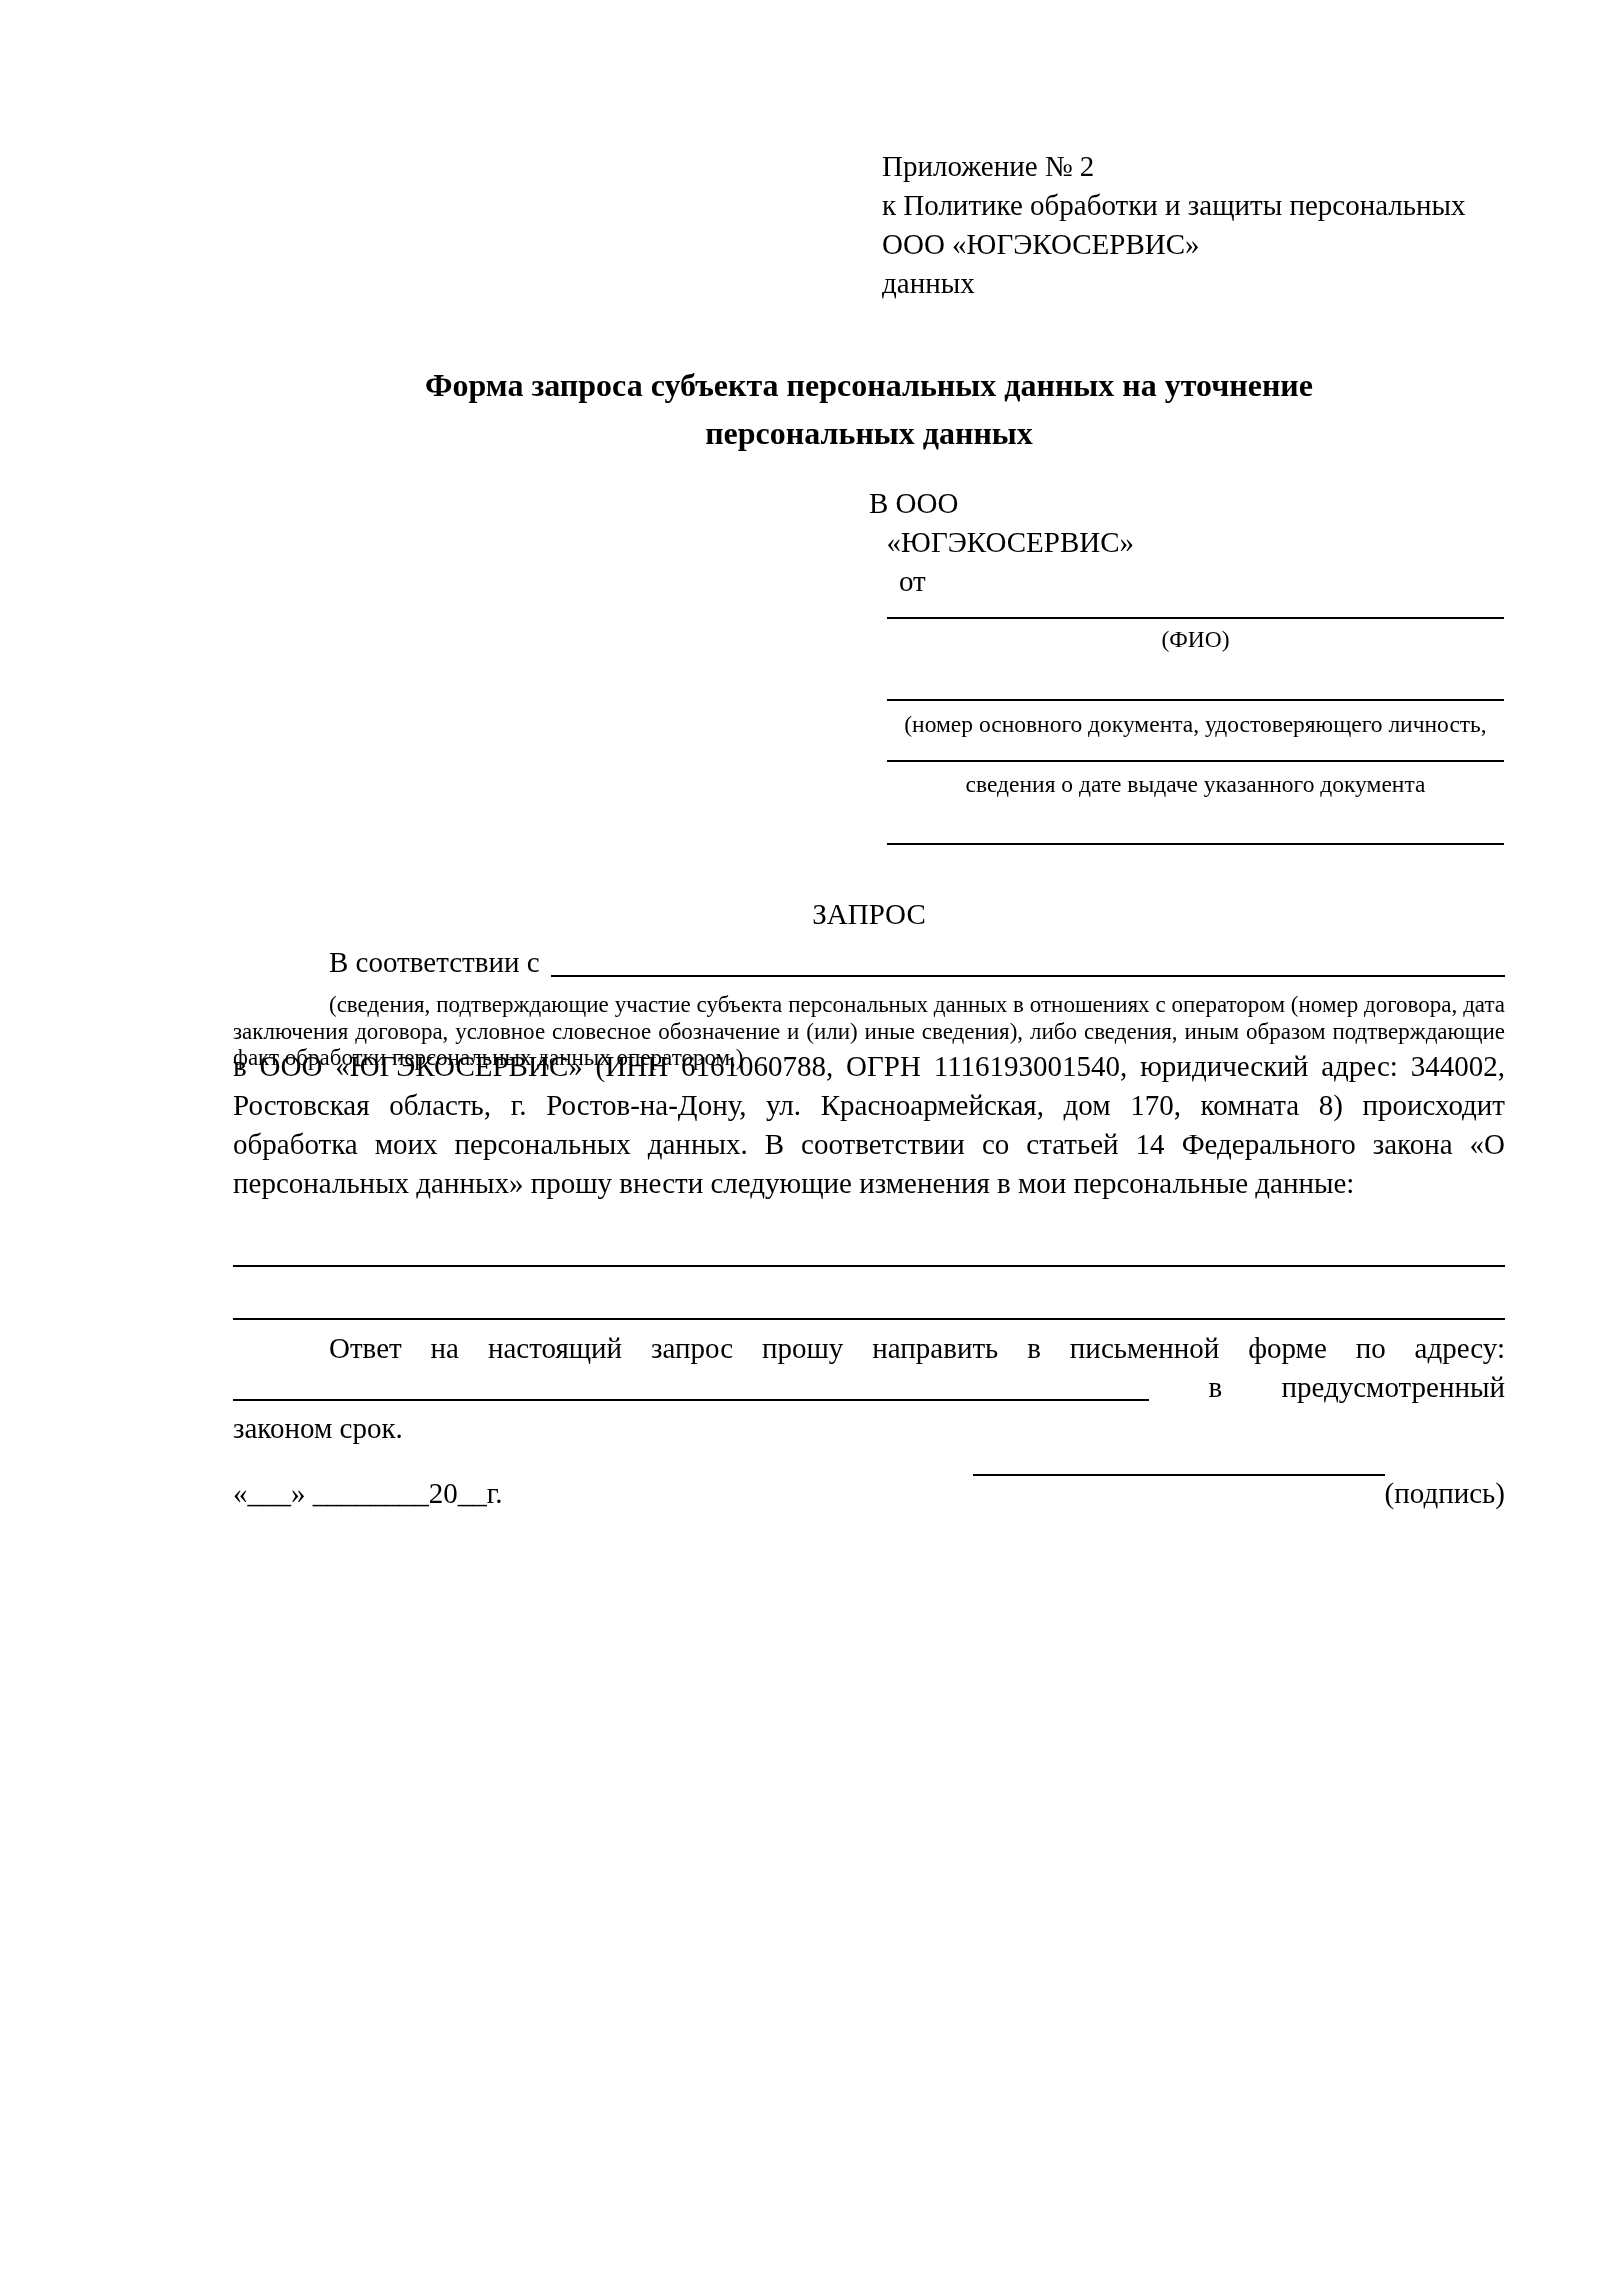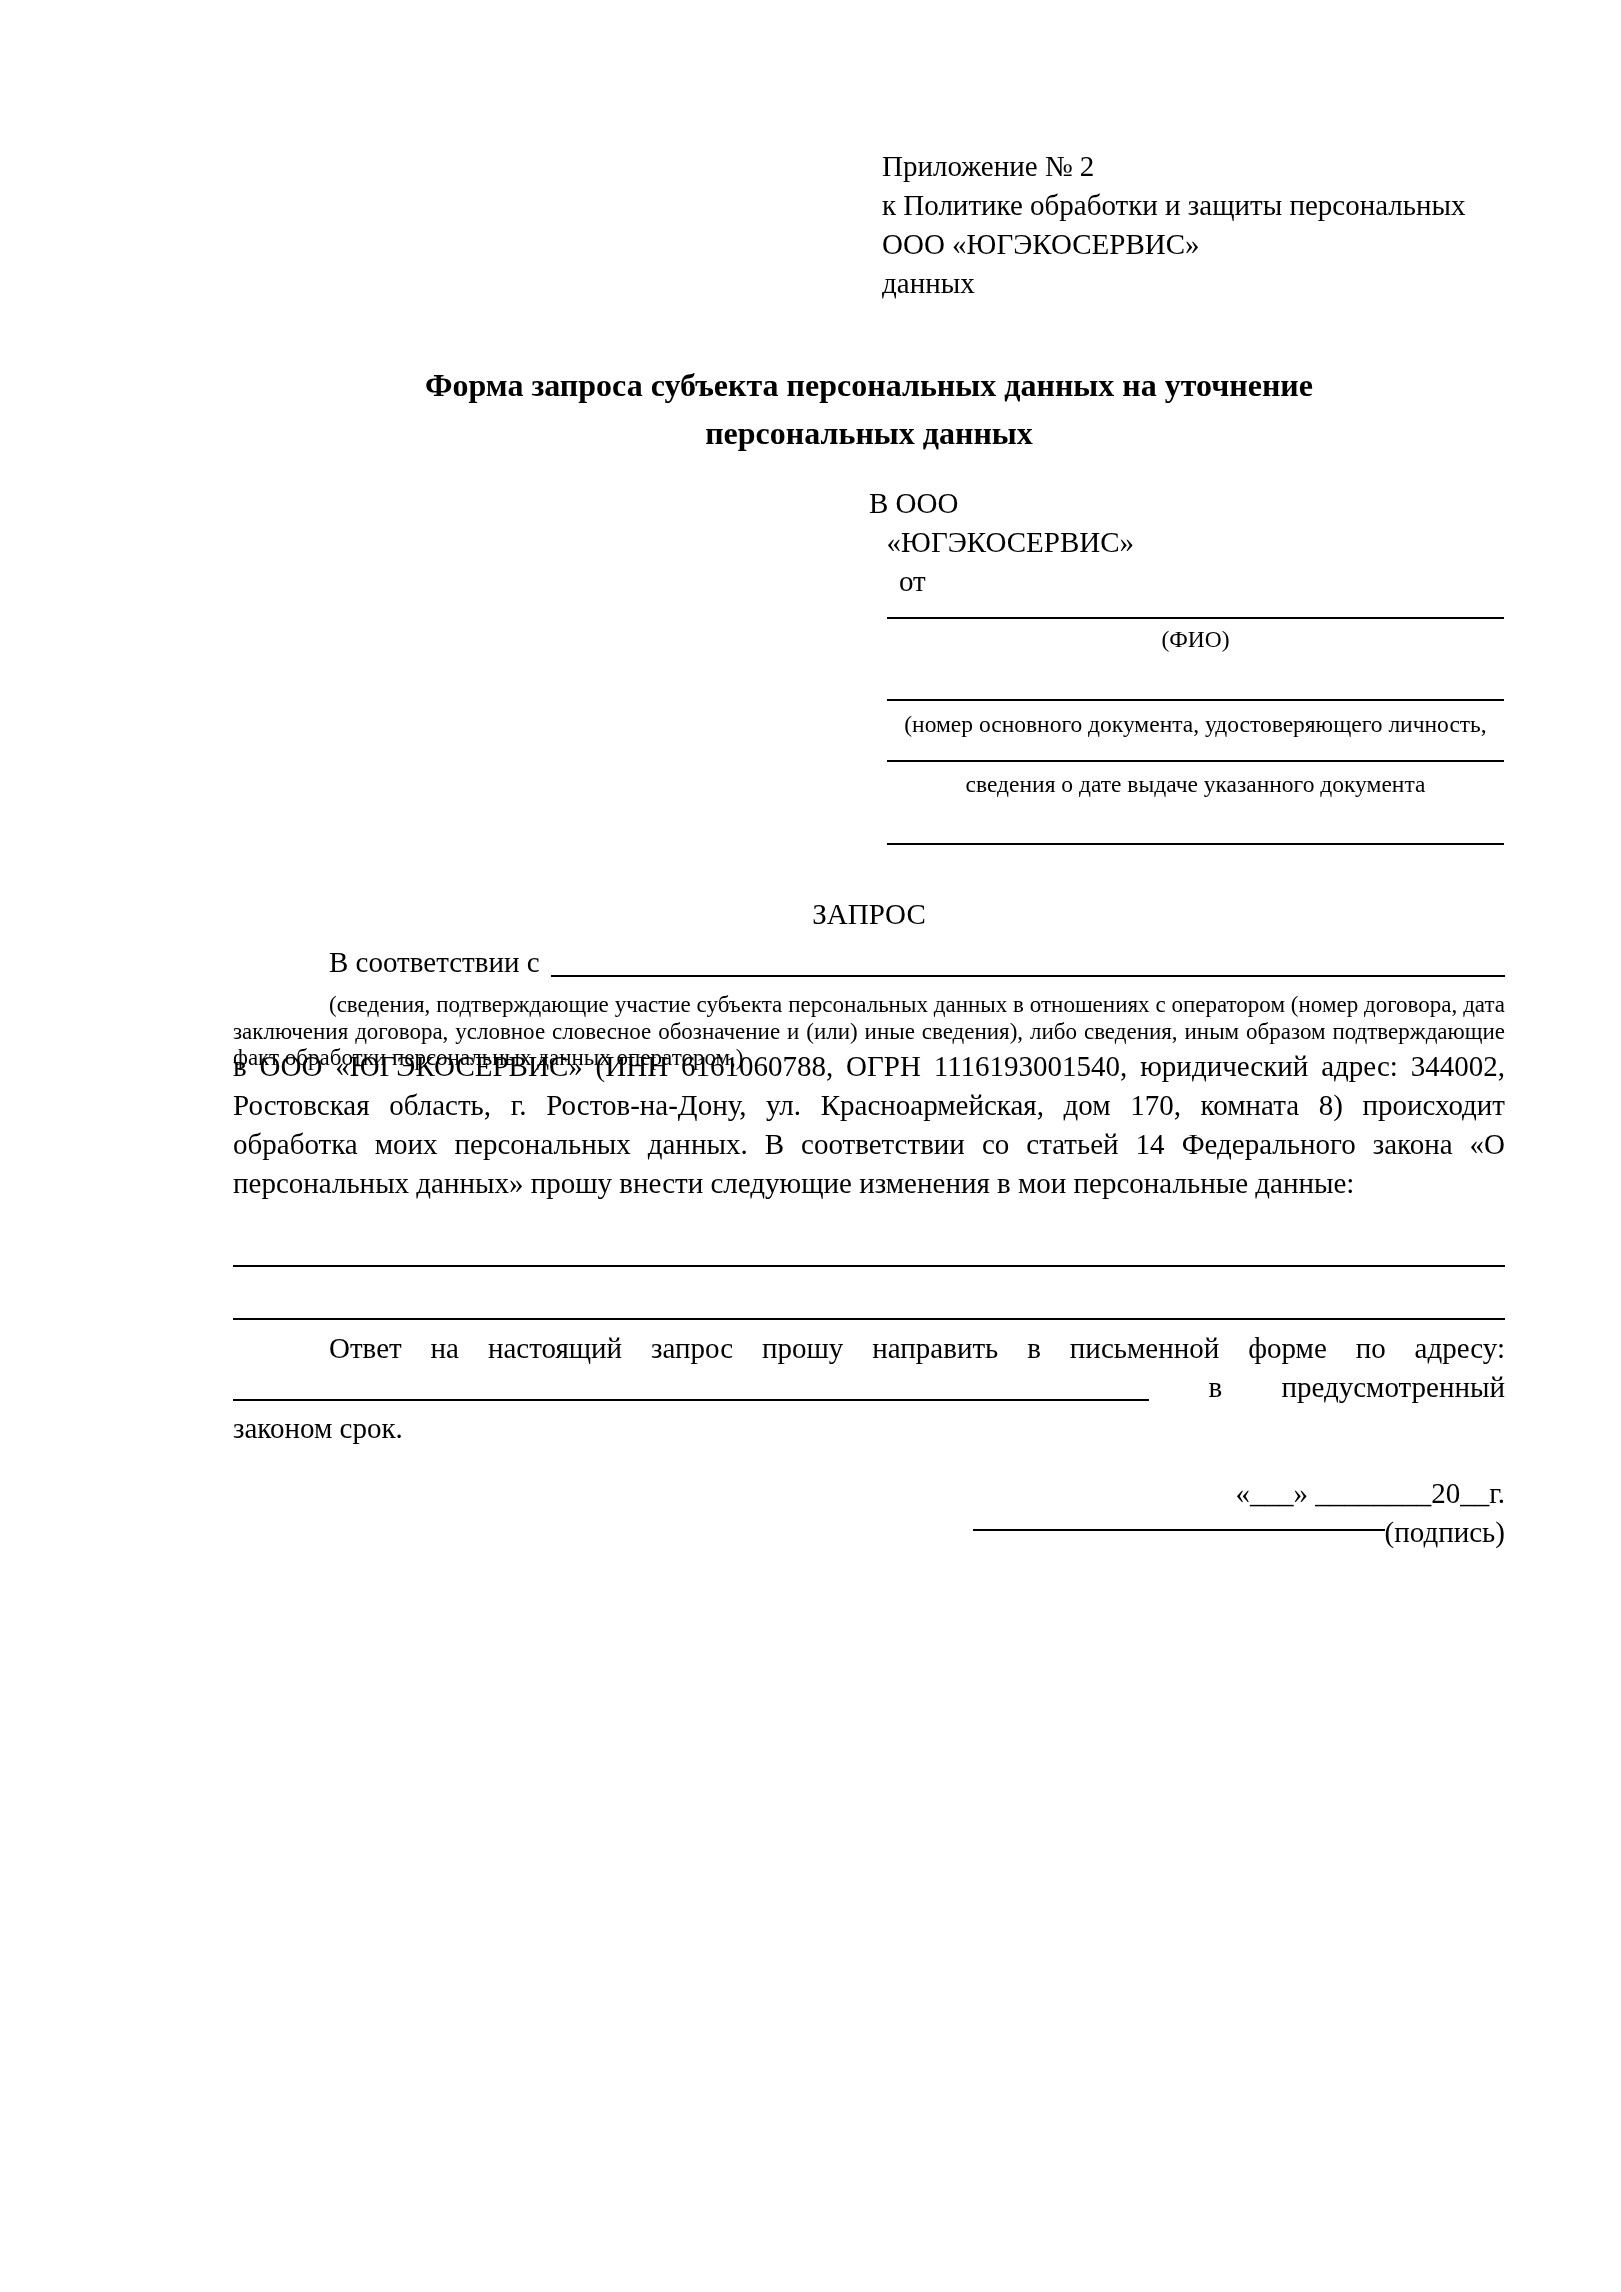--- a/index.html
+++ b/index.html
@@ -46,22 +46,22 @@
 
   .reply-1 { left:233px; top:1329px; width:1272px; font-size:29px; line-height:39px;
              text-align:justify; text-align-last:justify; text-indent:96px; }
   .reply-2 { left:233px; top:1368px; width:1272px; height:39px; display:flex;
              justify-content:space-between; align-items:flex-end;
              font-size:29px; line-height:39px; }
   .reply-underline { width:916px; border-bottom:2px solid #000; margin-bottom:5.9px; }
   .reply-3 { left:233px; top:1409px; width:1272px; font-size:29px; line-height:39px; }
 
   .footer-row { left:233px; top:1474px; width:1272px; display:flex; align-items:flex-end;
-                font-size:29px; line-height:39px;flex-direction:column; }
-  .sig-group { margin-left:auto; display:flex; align-items:center; }
+                font-size:29px; line-height:39px; }
+  .sig-group { margin-left:auto; display:flex; align-items:flex-start; }
   .sig-underline { display:inline-block; width:412px; border-bottom:2px solid #000; margin-bottom:5.9px; }
 </style>
 </head>
 <body>
 
 <div class="page">
 
   <div class="abs header-note">
     <div>Приложение № 2</div>
     <div>к Политике обработки и защиты персональных</div>

